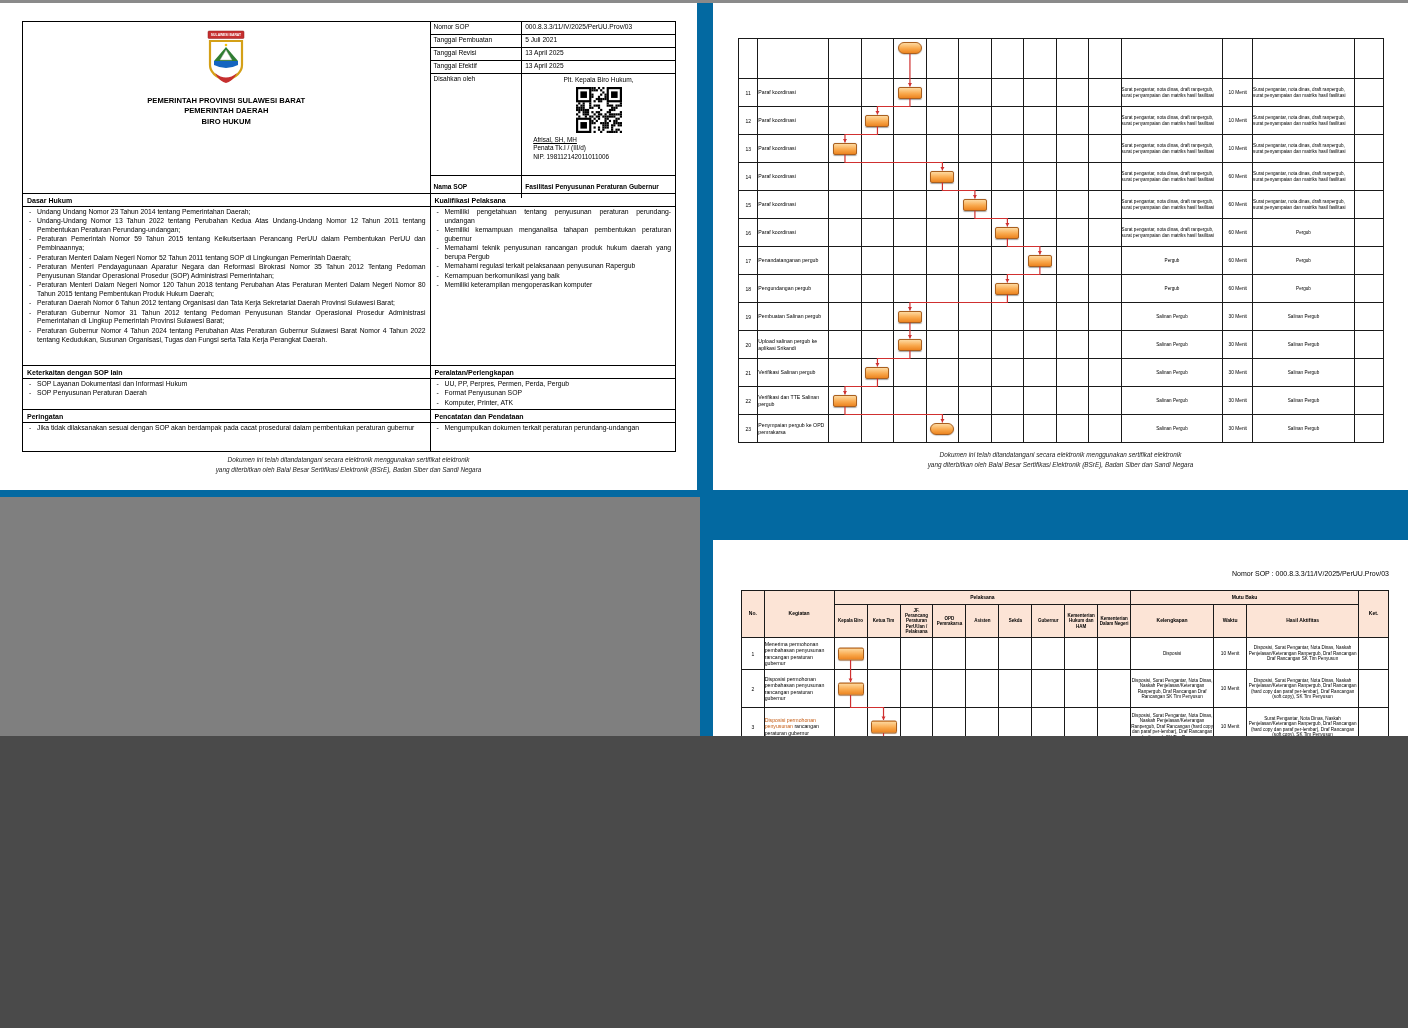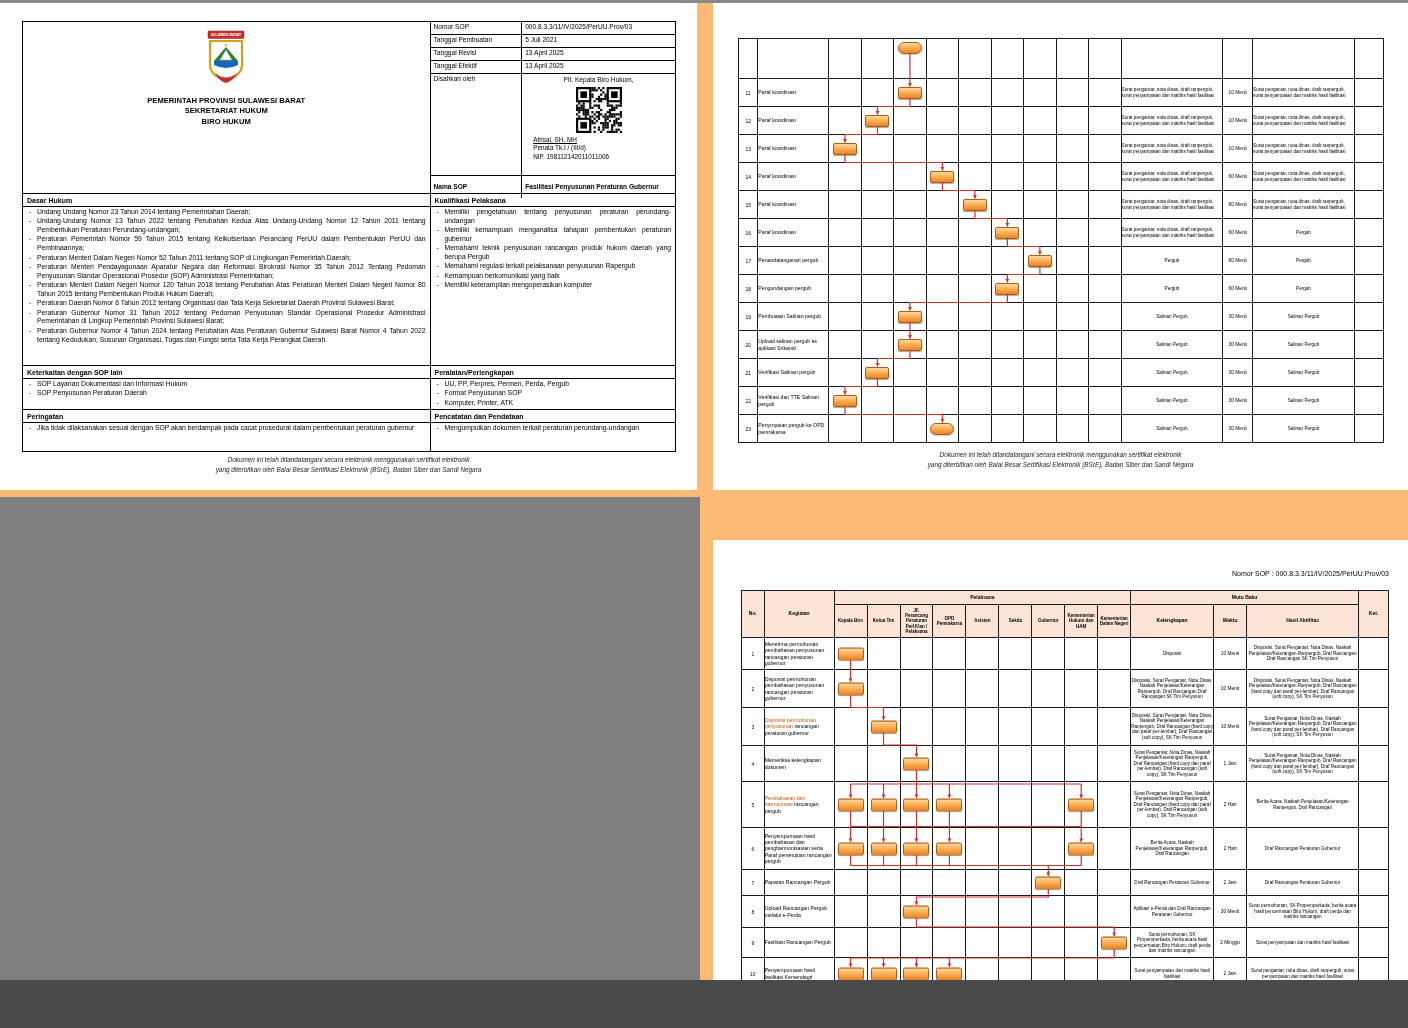--- a/index.html
+++ b/index.html
@@ -1,16 +1,16 @@
 <!DOCTYPE html>
 <html><head>
 <meta charset="utf-8">
 <style>
   html,body{margin:0;padding:0;background:#4a4a4a;font-family:"Liberation Sans",sans-serif;}
-  #canvas{position:relative;width:1408px;height:980px;background:#fdba74;overflow:hidden;color:#000;}
+  #canvas{position:relative;width:1408px;height:736px;background:#0369a1;overflow:hidden;color:#000;}
   #top-strip{position:absolute;left:0;top:0;width:100%;height:3px;background:#8a8a8a;}
   .page{position:absolute;background:#ffffff;}
   #page1{left:0;top:3px;width:697px;height:487px;}
   #page2{left:713px;top:3px;width:695px;height:487px;}
   #page3{left:0;top:497px;width:700px;height:531px;background:#7f7f7f;}
   #page4{left:713px;top:540px;width:695px;height:488px;}
   .overlay{position:absolute;left:0;top:0;pointer-events:none;z-index:6;}
 
   
   #p1-box{position:absolute;left:22px;top:18px;width:652px;border:1.5px solid #000;font-size:6.8px;line-height:1.3;}
@@ -82,21 +82,21 @@
             <text x="26" y="6.3" text-anchor="middle" font-size="3.4" fill="#ffffff" font-family="Liberation Sans, sans-serif" font-weight="bold">SULAWESI BARAT</text>
             <path d="M10 11 h32 v24 q0 10 -16 16 q-16 -6 -16 -16 z" fill="#ffffff" stroke="#d4a017" stroke-width="2.2"></path>
             <path d="M14 31 L26 17 L38 31 z" fill="#2f7d32"></path>
             <path d="M14 31 h24 v4 q-12 6 -24 0 z" fill="#1565c0"></path>
             <path d="M26 20 l6 10 h-12 z" fill="#ffffff" stroke="#aaaaaa" stroke-width="0.5"></path>
             <circle cx="26" cy="15" r="1.3" fill="#f4c20d"></circle>
             <path d="M15 43 q11 9 22 0 q-4 8 -11 10 q-7 -2 -11 -10 z" fill="#c62f2f"></path>
           </svg>
           <div id="org-title">
             <div>PEMERINTAH PROVINSI SULAWESI BARAT</div>
-            <div>SEKRETARIAT HUKUM</div>
+            <div>PEMERINTAH DAERAH</div>
             <div>BIRO HUKUM</div>
           </div>
         </div>
         <div class="p1-right">
           <div class="meta-row f">
               <div class="meta-label">Nomor SOP</div>
               <div class="meta-value">000.8.3.3/11/IV/2025/PerUU.Prov/03</div>
             </div>
           <div class="meta-row f">
               <div class="meta-label">Tanggal Pembuatan</div>

